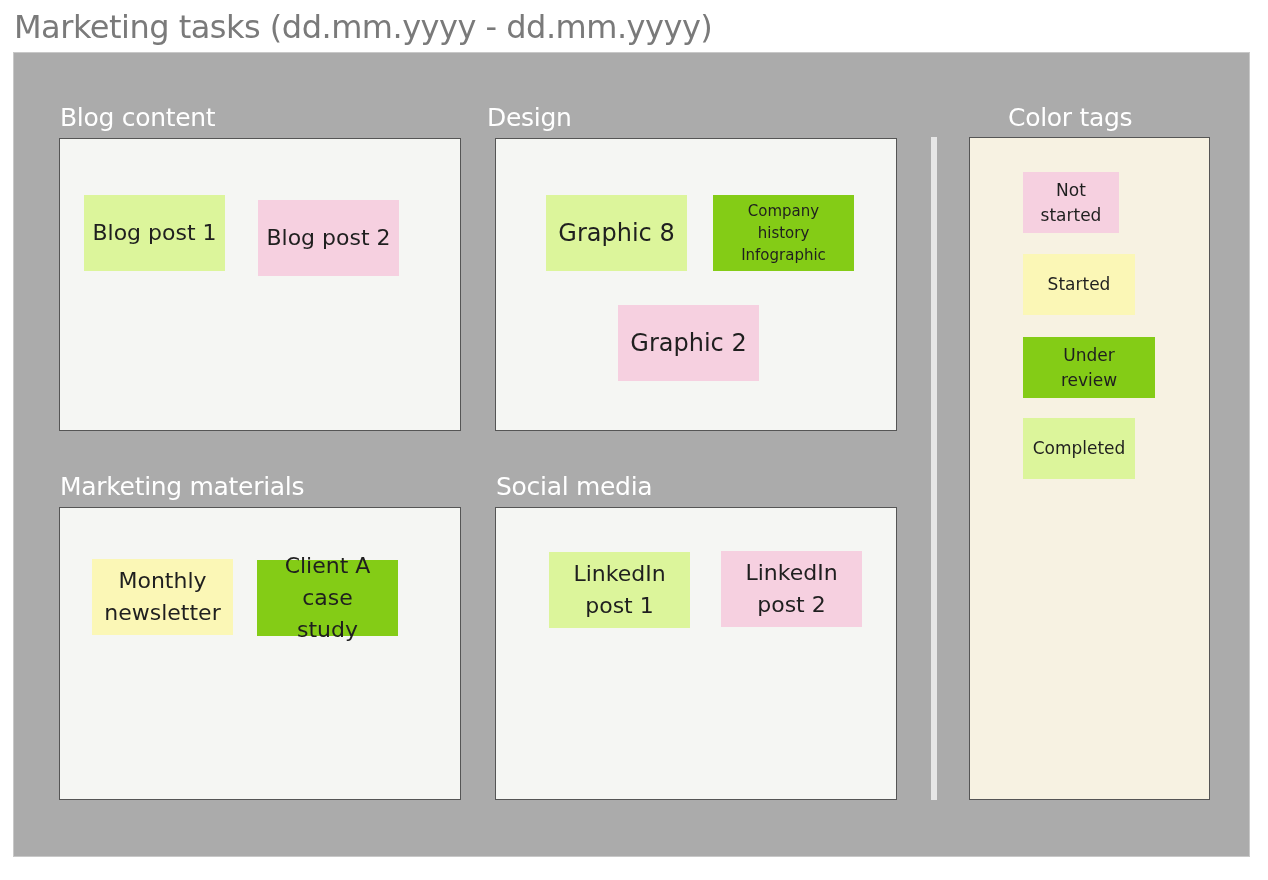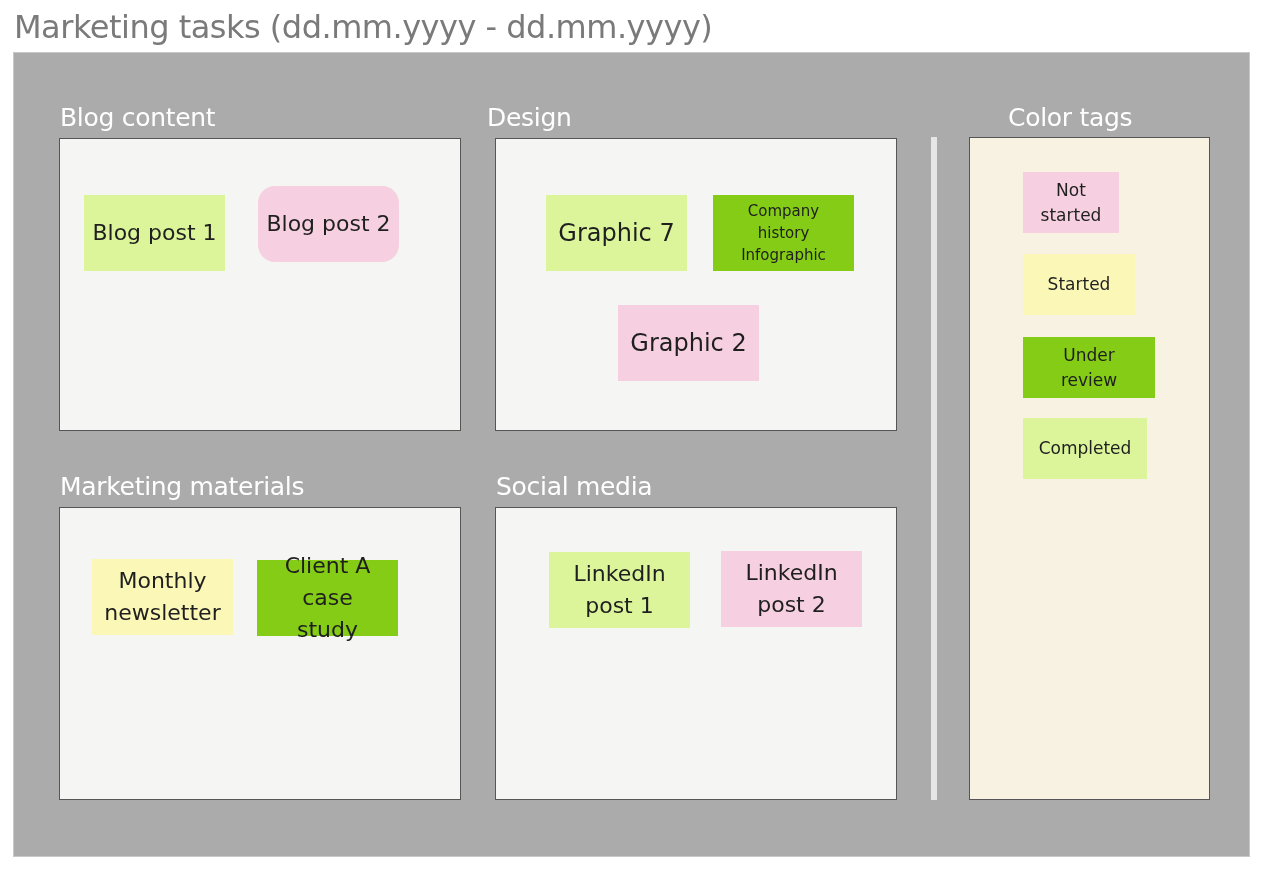--- a/index.html
+++ b/index.html
@@ -65,26 +65,26 @@
   <div class="frame" style="left:495px; top:138px; width:402px; height:293px;"></div>
   <div class="frame" style="left:59px; top:507px; width:402px; height:293px;"></div>
   <div class="frame" style="left:495px; top:507px; width:402px; height:293px;"></div>
   <div class="frame tags" style="left:969px; top:137px; width:241px; height:663px;"></div>
 
   <div class="divider"></div>
 
   <div class="sticky green" style="left:84px; top:195px;">
     <span class="txt">Blog post 1</span>
   </div>
-  <div class="sticky pink" style="left:258px; top:186px;border-radius:17px;">
+  <div class="sticky pink" style="left:258px; top:200px;">
     <span class="txt">Blog post 2</span>
   </div>
 
   <div class="sticky green" style="left:546px; top:195px; font-size:24px;">
-    <span class="txt">Graphic 7</span>
+    <span class="txt">Graphic 8</span>
   </div>
   <div class="sticky blue small" style="left:713px; top:195px; padding:2px 8px;">
     <span class="txt">Company history Infographic</span>
   </div>
   <div class="sticky pink" style="left:618px; top:305px; font-size:24px;">
     <span class="txt">Graphic 2</span>
   </div>
 
   <div class="sticky yellow" style="left:92px; top:559px; padding:2px 10px;">
     <span class="txt">Monthly newsletter</span>
@@ -102,16 +102,16 @@
 
   <div class="sticky pink mid" style="left:1023px; top:172px; width:96px; height:61px;">
     <span class="txt">Not started</span>
   </div>
   <div class="sticky yellow mid" style="left:1023px; top:254px; width:112px; height:61px;">
     <span class="txt">Started</span>
   </div>
   <div class="sticky blue mid" style="left:1023px; top:337px; width:132px; height:61px; padding:2px 20px;">
     <span class="txt">Under review</span>
   </div>
-  <div class="sticky green mid" style="left:1023px; top:418px; width:124px; height:61px;">
+  <div class="sticky green mid" style="left:1023px; top:418px; width:112px; height:61px;">
     <span class="txt">Completed</span>
   </div>
 </div>
 
 </body></html>

